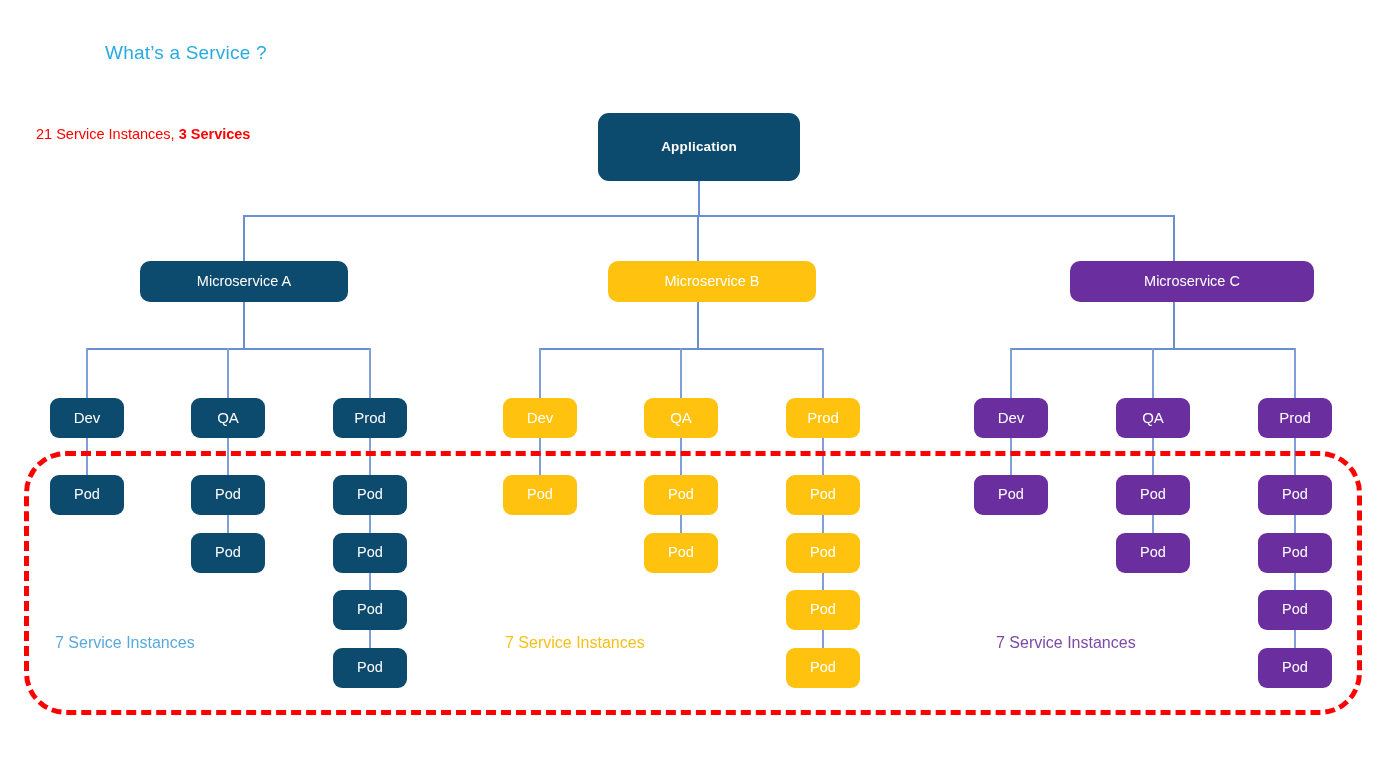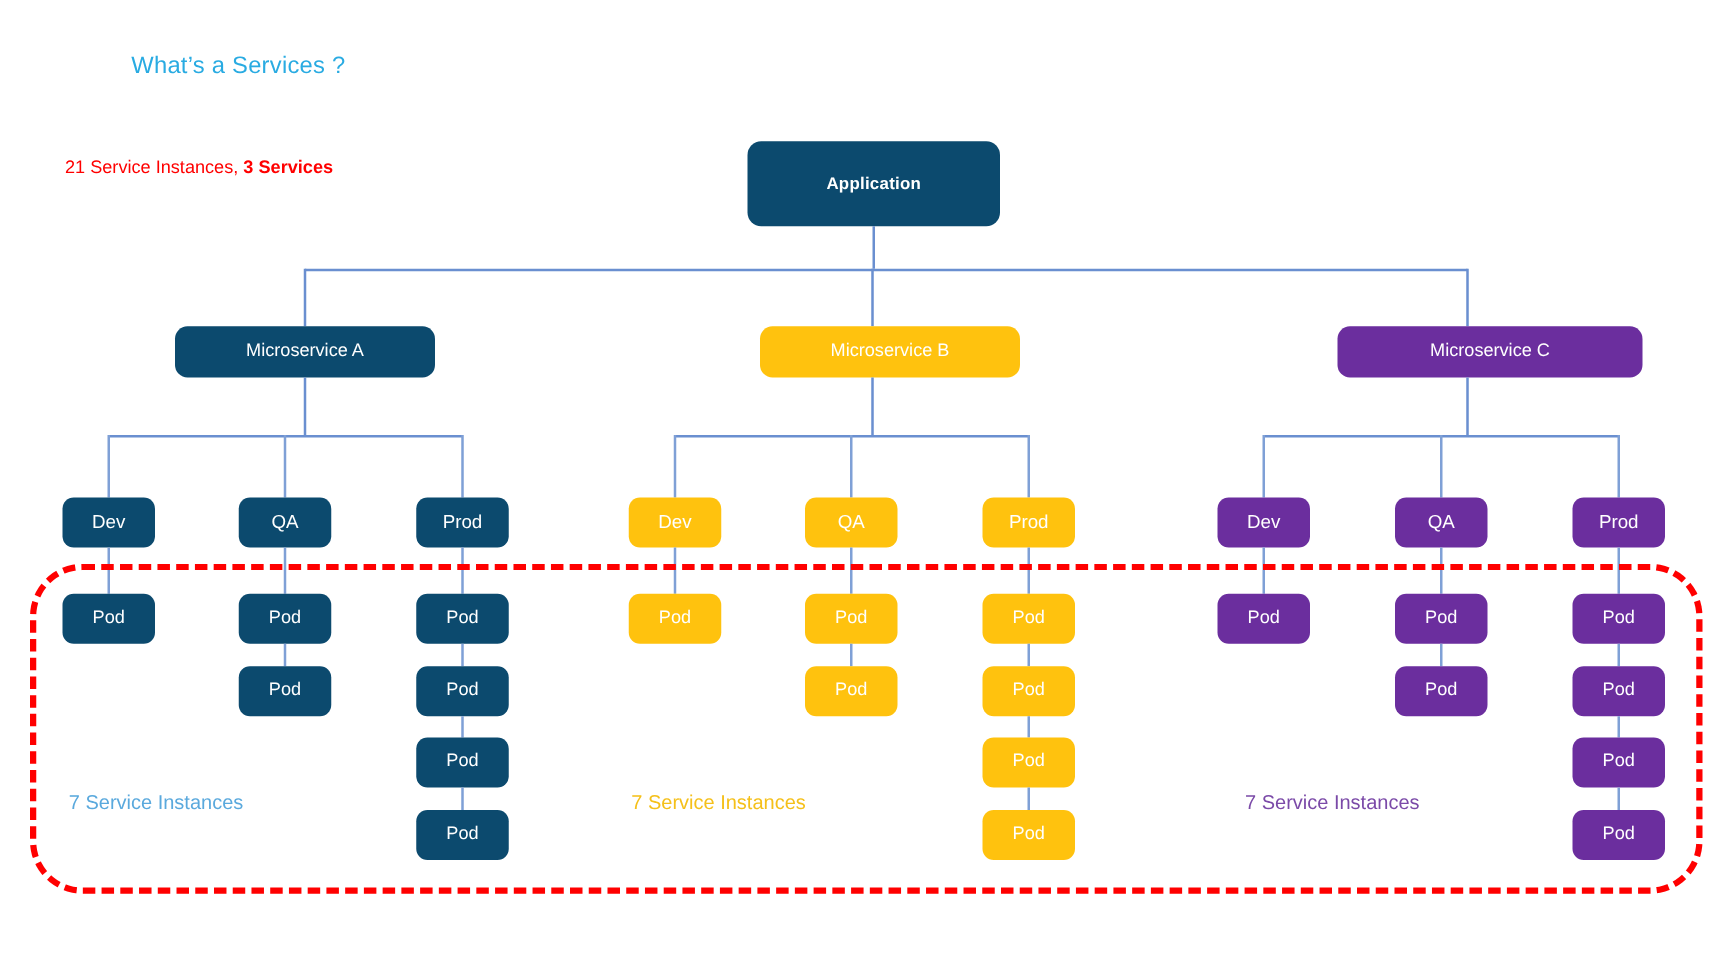--- a/index.html
+++ b/index.html
@@ -15,37 +15,37 @@
   .node.pod{border-radius:9px;font-size:14.5px;font-weight:400;}
   .c-blue{background:#0c4a6e;text-align:center;}
   .c-amber{background:#ffc20e;}
   .c-purple{background:#6b2e9e;}
   .edge{position:absolute;background:#6a8fd0;}
   .edge.v{width:1.6px;}
   .edge.h{height:1.6px;}
   .edge.thin{background:#7fa0d6;}
   #title{position:absolute;left:105px;top:42px;font-size:19px;color:#29abe2;
          letter-spacing:.2px;white-space:nowrap;}
-  #summary{position:absolute;left:52px;top:126px;font-size:14.5px;color:#ff0000;
+  #summary{position:absolute;left:36px;top:126px;font-size:14.5px;color:#ff0000;
            white-space:nowrap;}
   #summary b{font-weight:700;}
   .instlabel{position:absolute;font-size:16px;white-space:nowrap;}
   .il-blue{color:#5aa9dd;}
   .il-amber{color:#f5c01a;}
   .il-purple{color:#7b4aa8;}
   #dashbox{position:absolute;left:24px;top:451px;width:1338px;height:264px;
            border:5px dashed #ff0000;border-radius:42px;box-sizing:border-box;
            pointer-events:none;}
 </style>
 </head>
 <body>
 
 <div id="stage">
 
-  <div id="title">What’s a Services ?</div>
+  <div id="title">What’s a Service ?</div>
 
   <div id="summary">
     <span>21 Service Instances, </span><b>3 Services</b>
   </div>
 
   <div id="nodes">
       <div class="node app c-blue" style="left: 598px; top: 113px; width: 202px; height: 68px;">Application</div>
       <div class="edge v" style="left: 698px; top: 181px; height: 34px;"></div>
       <div class="edge h" style="left: 244px; top: 215px; width: 930px;"></div>
       <div class="edge v" style="left: 243px; top: 215px; height: 46px;"></div>

